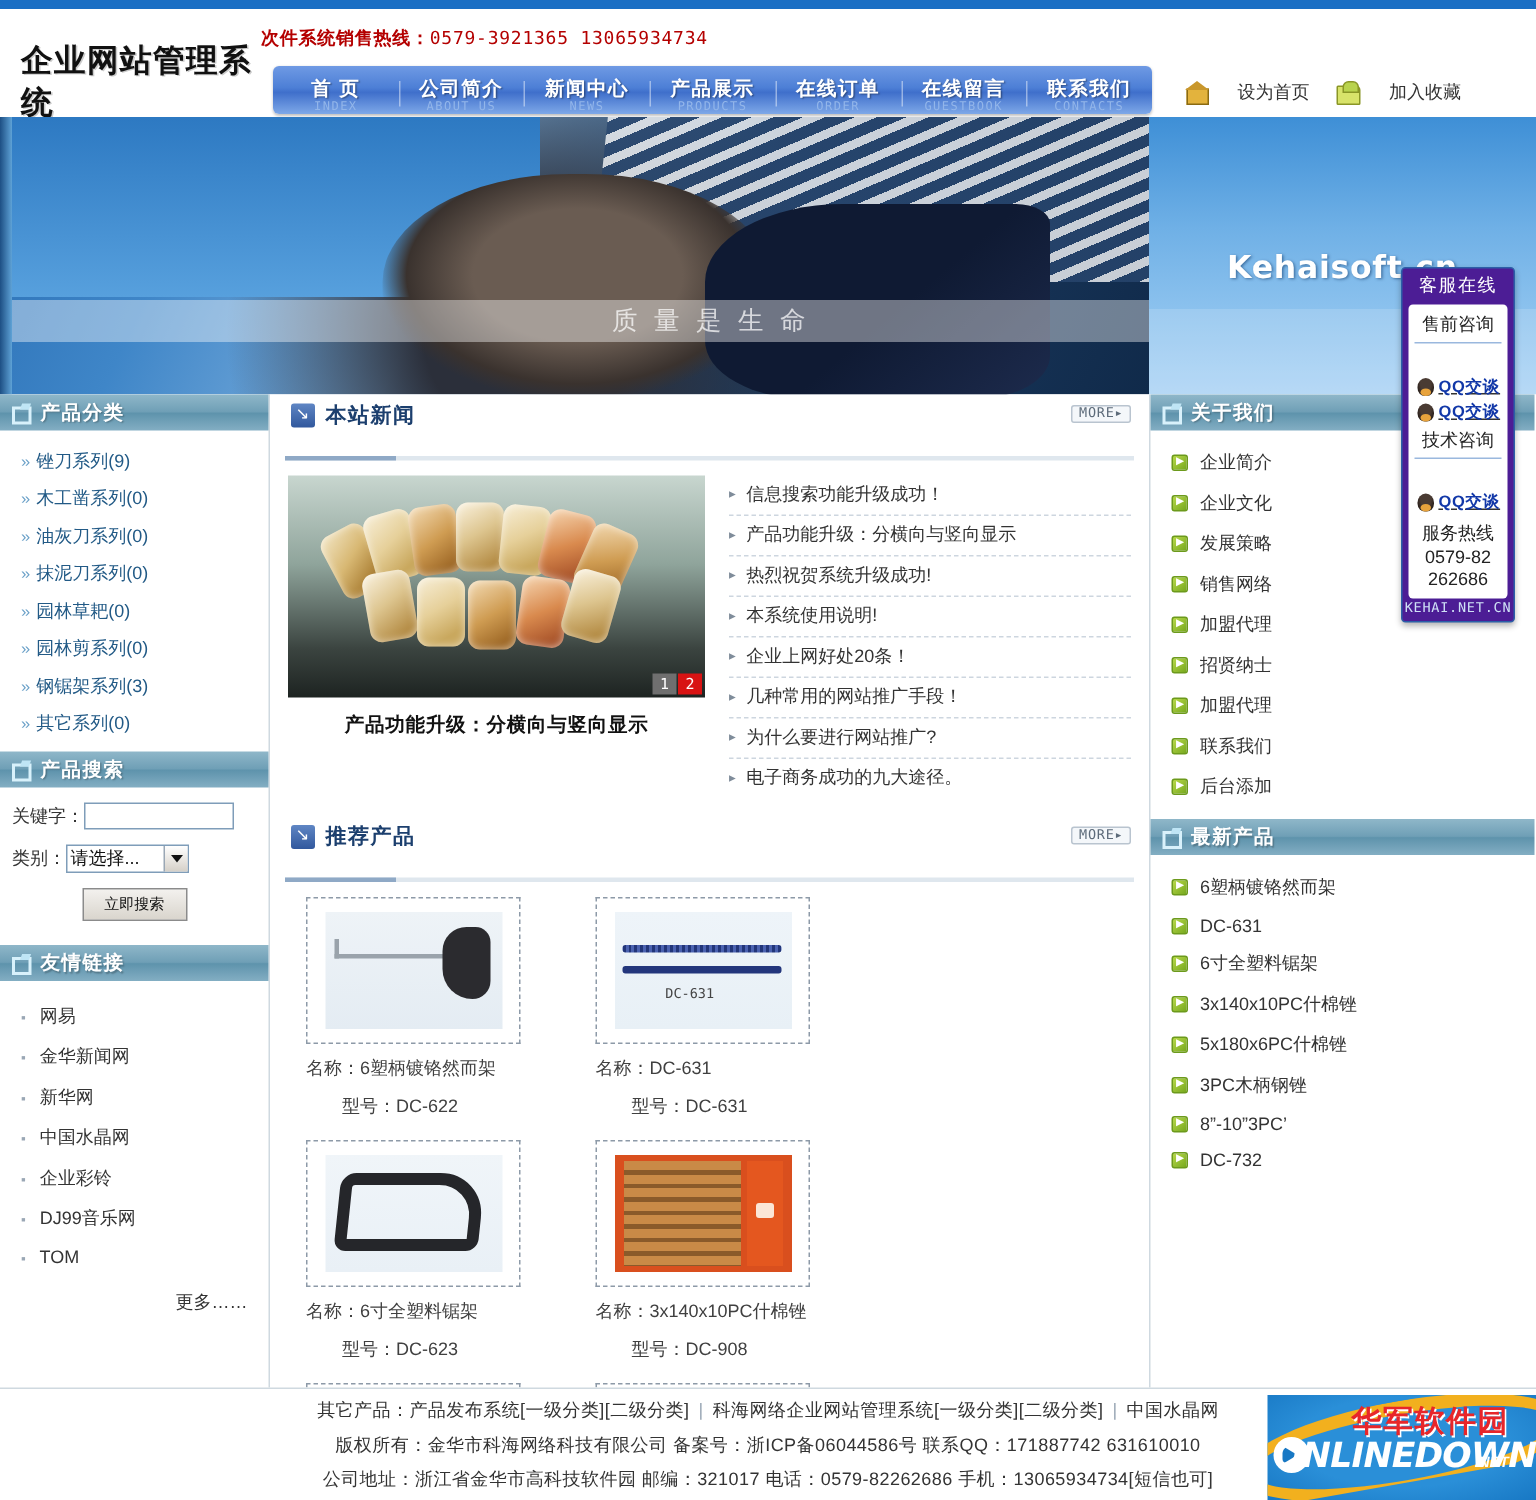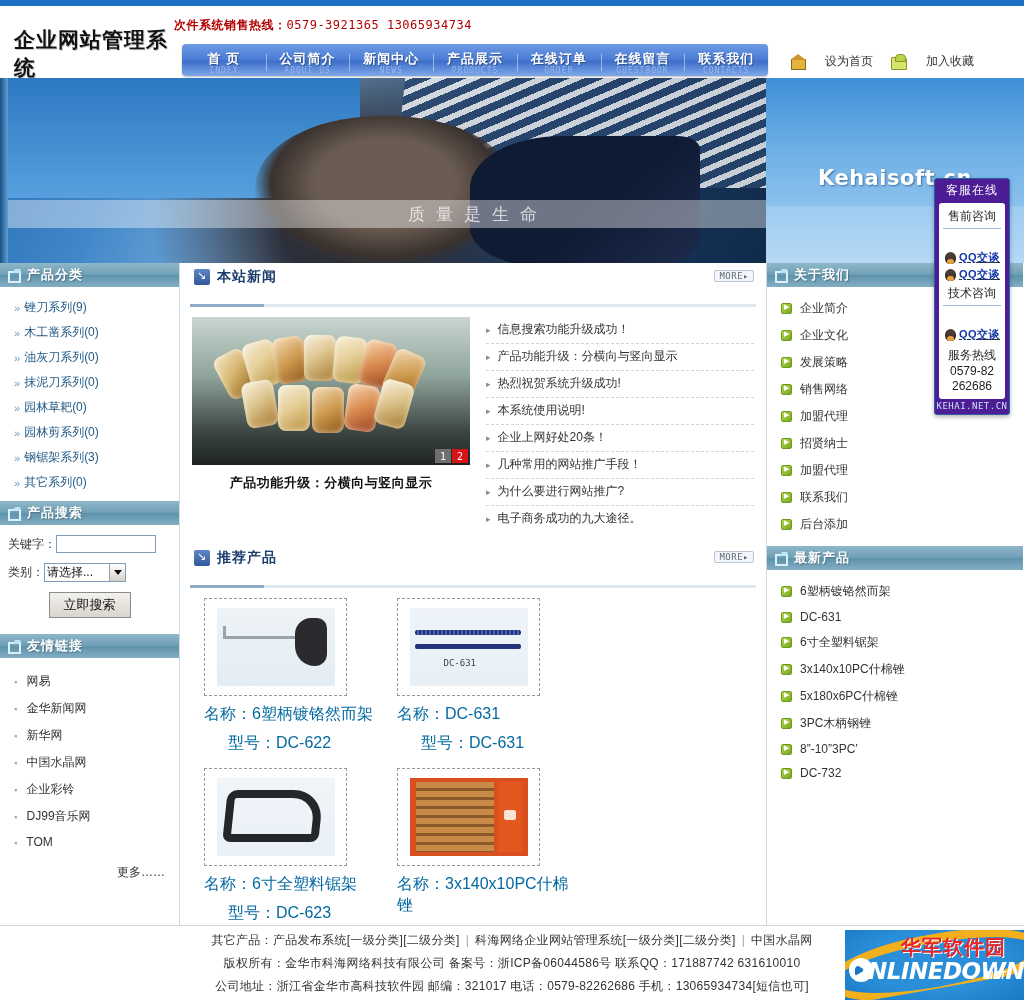--- a/index.html
+++ b/index.html
@@ -167,21 +167,21 @@
     width:82px; height:19px; border:1px solid #7f9db9; background:#fff; font-size:12px;
     display:flex; align-items:center; justify-content:space-between; padding-left:2px; cursor:pointer;
   }
   .sel-val { color:#111; font-size:12px; }
   .sel-arrow {
     width:16px; height:17px; background:linear-gradient(to bottom,#fff,#d5d0c8);
     border-left:1px solid #9aa7b5; display:flex; align-items:center; justify-content:center;
   }
   .sel-arrow i { width:0;height:0;border-left:4px solid transparent;border-right:4px solid transparent;border-top:5px solid #111; display:block;}
   .btn-search {
-    display:block; margin:4px auto; padding:3px 14px; font-size:13px;
+    display:block; margin:4px auto; padding:3px 14px; font-size:10px;
     background:linear-gradient(to bottom,#f3f1ee,#d9d5cd); border:1px solid #8b8b8b;
     color:#111; cursor:pointer;
   }
 
   .link-list { padding:10px 0 8px; }
   .link-item { padding:5px 0 5px 14px; font-size:12px; color:#333; cursor:pointer; }
   .link-item .dot { color:#9aa7b5; margin-right:6px; font-size:9px; }
   .more-link { text-align:right; padding:10px 14px 4px 0; font-size:12px; color:#333; cursor:pointer; }
 
   
@@ -239,21 +239,21 @@
   }
   .news-item:last-child { border-bottom:none; }
   .news-arrow { color:#7f8c9a; font-size:9px; margin-right:7px; }
 
   .prod-grid { display:flex; flex-wrap:wrap; padding:10px 0 8px; }
   .prod-cell { width:193px; padding:0 0 14px 14px; }
   .prod-img-box {
     width:143px; height:98px; border:1px dashed #8d9aa8; background:#fff;
     display:flex; align-items:center; justify-content:center; overflow:hidden; cursor:pointer;
   }
-  .prod-line { font-size:16px; color:#0369a1; padding-top:8px; }
+  .prod-line { font-size:12px; color:#404040; padding-top:8px; }
   .prod-line.model { padding-top:8px;margin-left:24px; }
   .ph { width:118px; height:78px; position:relative; }
   .ph.saw1 { background:linear-gradient(to bottom,#eef3f7,#e4ecf3); }
   .ph.saw1:before{ content:""; position:absolute; left:6px; top:28px; width:74px; height:3px; background:#9aa3ab; }
   .ph.saw1:after{ content:""; position:absolute; left:6px; top:18px; width:3px; height:13px; background:#9aa3ab; }
   .handle1 { position:absolute; right:8px; top:10px; width:32px; height:48px;
     background:#2b2b2f; border-radius:16px 10px 12px 20px; }
   .ph.blade { background:linear-gradient(to bottom,#eef4f9,#e8f0f6); }
   .blade-bar { position:absolute; left:5px; width:106px; height:5px;
      background:linear-gradient(to right,#2a3e86,#2a3e86); border-radius:2px; }

